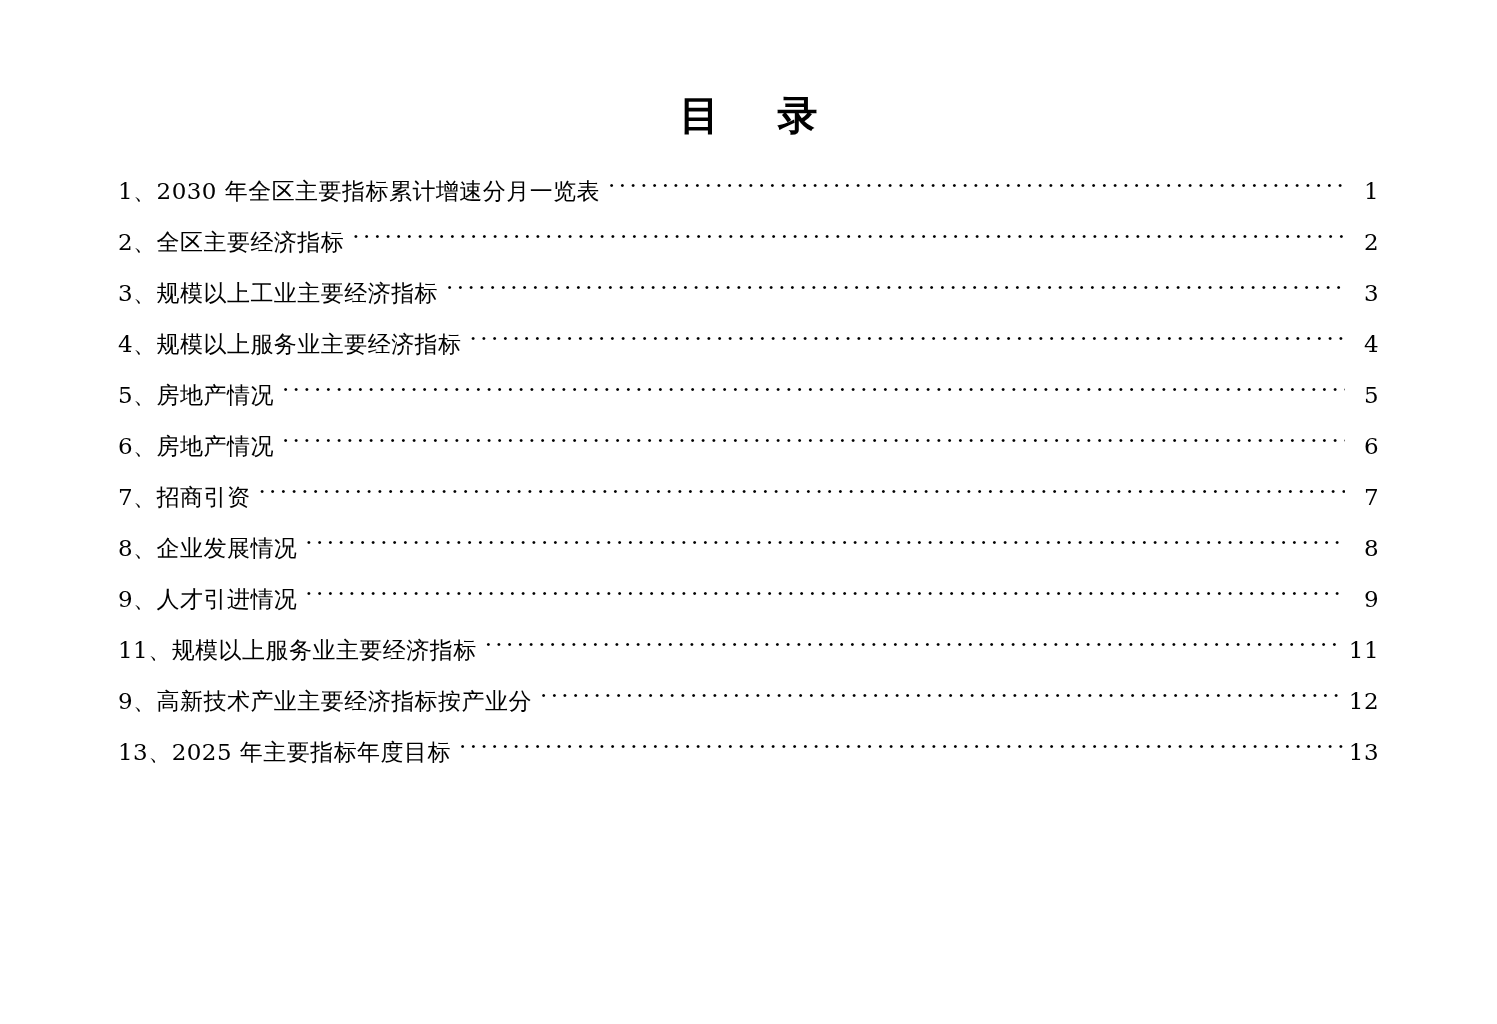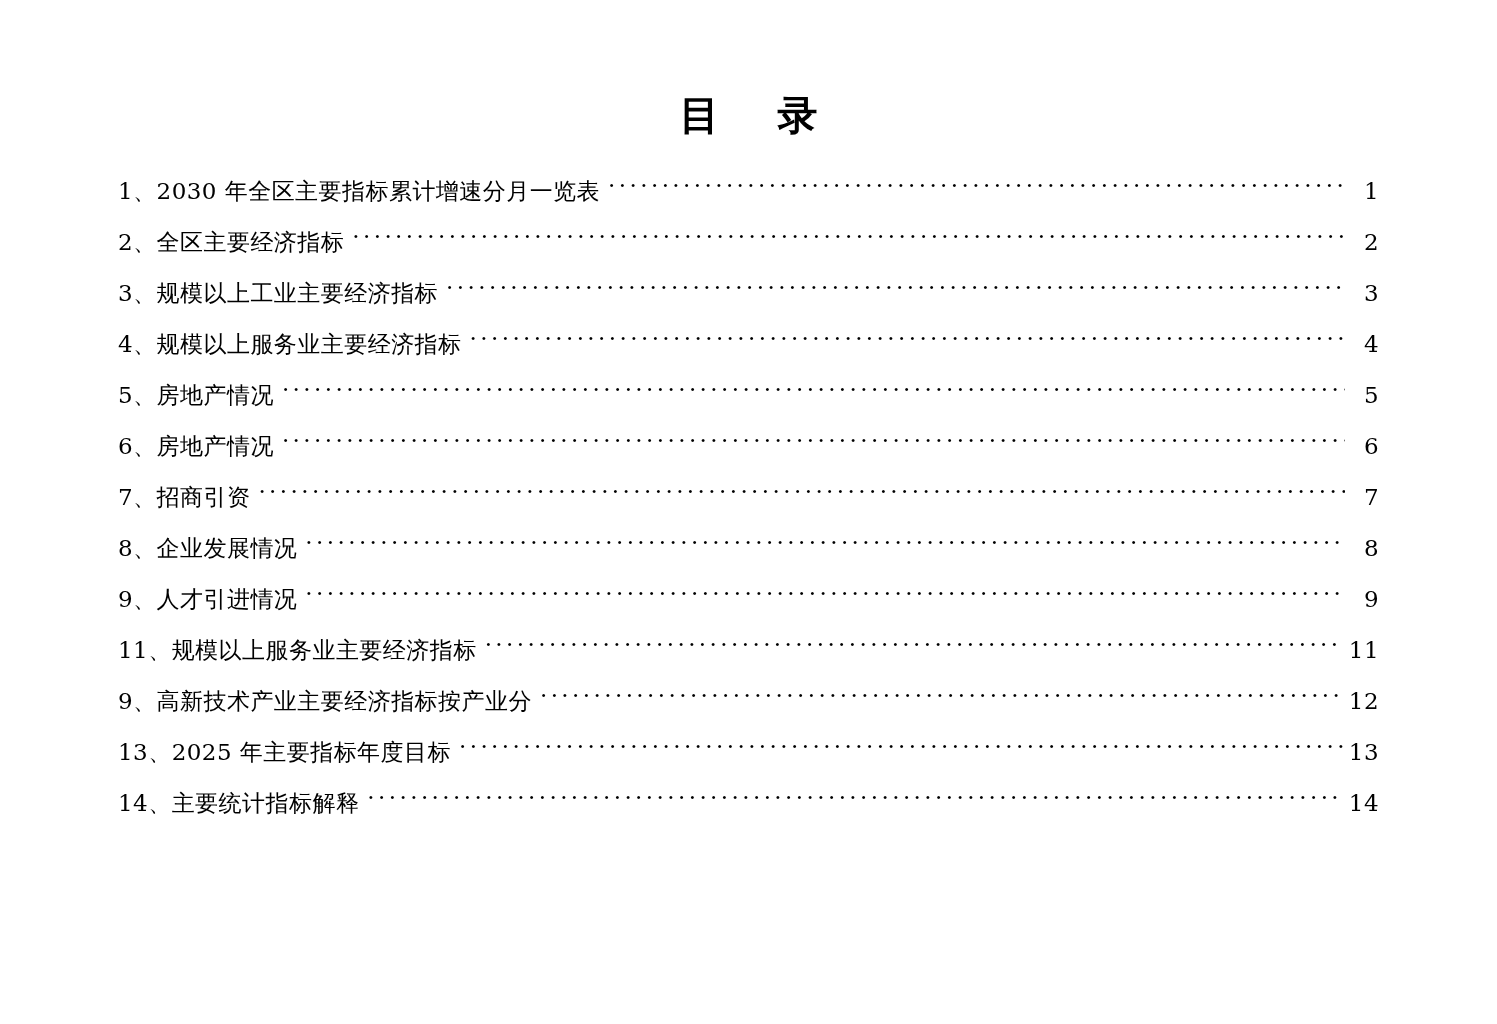--- a/index.html
+++ b/index.html
@@ -169,21 +169,15 @@
       <span class="toc-page">12</span>
     </li>
 
     <li class="toc-entry">
       <span class="toc-num">13、</span>
       <span class="toc-text">2025 年主要指标年度目标</span>
       <span class="toc-leader"></span>
       <span class="toc-page">13</span>
     </li>
 
-    <li class="toc-entry">
-      <span class="toc-num">14、</span>
-      <span class="toc-text">主要统计指标解释</span>
-      <span class="toc-leader"></span>
-      <span class="toc-page">14</span>
-    </li>
 
   </ul>
 </div>
 
 </body></html>

